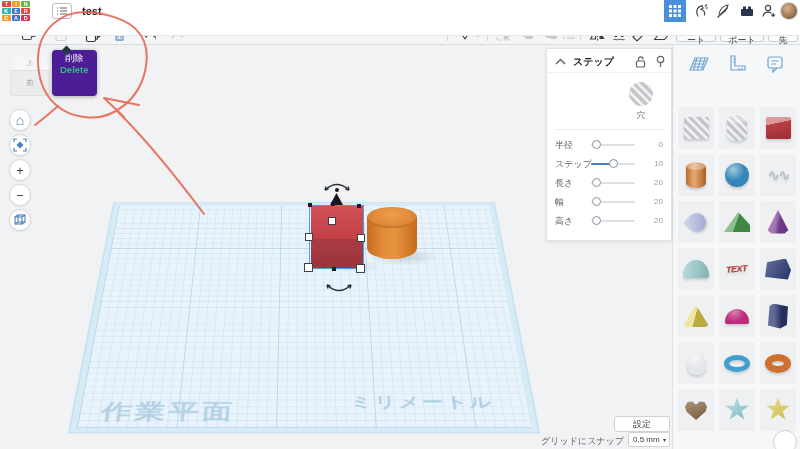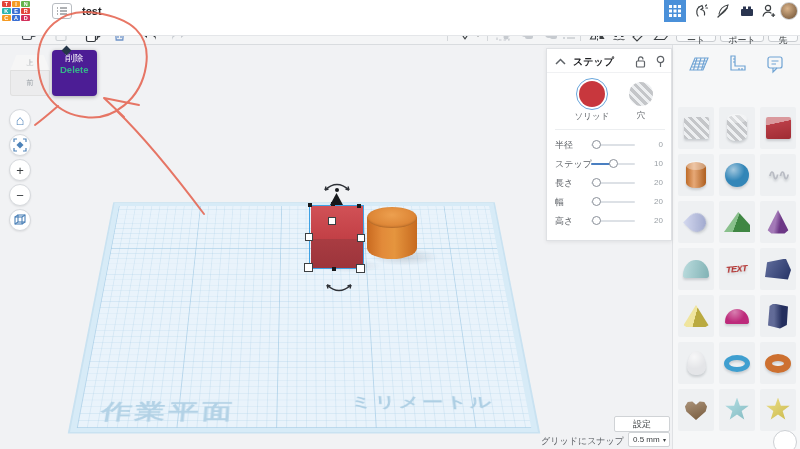--- a/index.html
+++ b/index.html
@@ -437,24 +437,20 @@
     </span>
     <span class="insp-ico" style="left:106px;">
       <svg width="11" height="13" viewBox="0 0 11 13">
           <g fill="none" stroke="#5f6368" stroke-width="1.2">
             <circle cx="5.5" cy="4.5" r="3.2"></circle>
             <path d="M5.5 7.7 V12"></path>
           </g>
         </svg>
     </span>
   </div>
-  <div class="swatch" style="left:18px;top:32px;width:54px;">
-    <div class="swatch-core sel-ring" style="background: rgb(200, 55, 61);"></div>
-    <span class="lbl">ソリッド</span>
-  </div>
   <div class="swatch" style="left:72px;top:33px;width:44px;">
     <div class="swatch-core striped-bg" style="width:24px;height:24px;"></div>
     <span class="lbl">穴</span>
   </div>
   <div style="position:absolute;left:8px;top:80px;width:110px;border-top:1px solid #eceef0;"></div>
   <div class="props" id="sliders">
       <div class="prop-row">
         <span class="prop-label">半径</span>
         <div class="prop-track">
           <div class="prop-knob" style="left:1px"></div>

